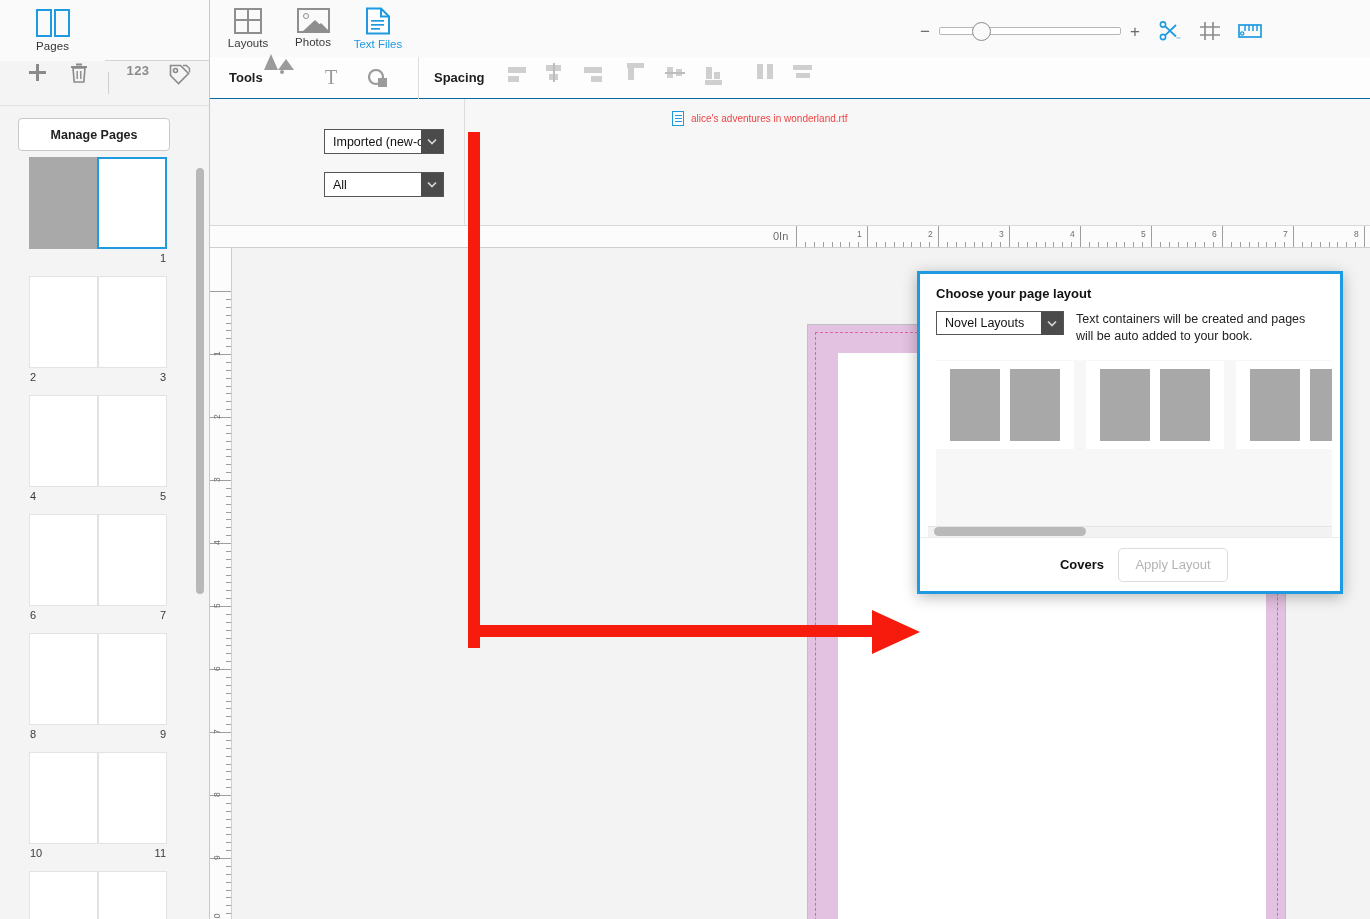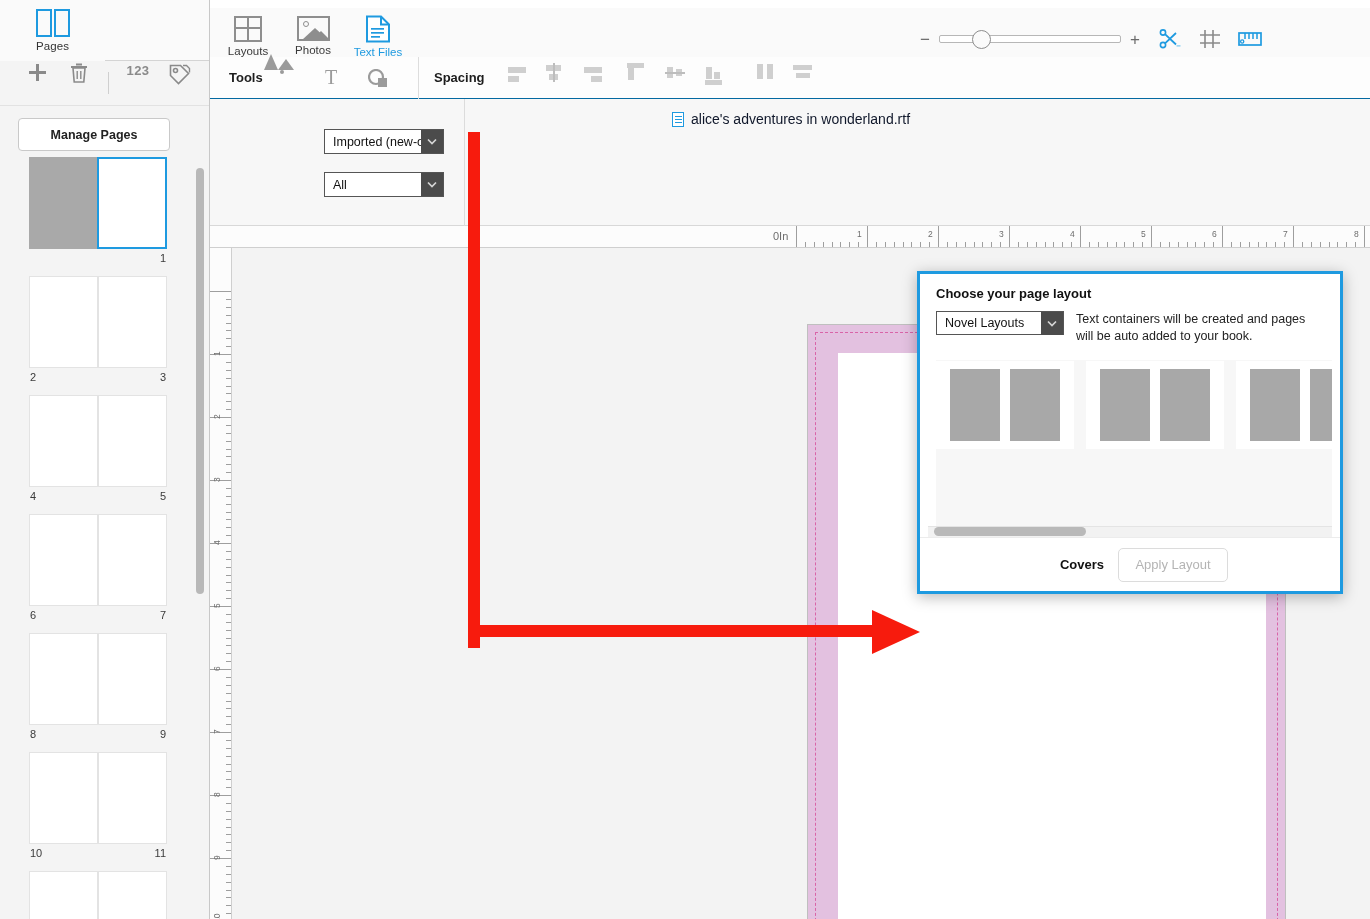--- a/index.html
+++ b/index.html
@@ -73,21 +73,21 @@
   .spread-nums span.right-only { margin-left:auto; }
   .sb-scrollbar {
     position:absolute; left: 196px; top: 168px;
     width: 8px; height: 426px; border-radius: 4px;
     background: #b8b8b8; cursor: pointer;
   }
 
   
   .top-toolbar {
     position:absolute; left:210px; top:0; width:1160px; height:66px;
-    background:#fafafa; border-bottom:1px solid #d4d4d4;margin-top:8px;
+    background:#fafafa; border-bottom:1px solid #d4d4d4;
   }
   .tt-item {
     position:absolute; top:2px; width:68px; height:52px;
     display:flex; flex-direction:column; align-items:center; justify-content:center;
     gap:3px; cursor:pointer;
   }
   .tt-label { font-size:11.5px; color:#3a3a3a; }
   .tt-label.blue { color:#1e9ae0; }
 
   .ico-layouts { width:28px; height:26px; border:2px solid #8e8e8e; position:relative; }
@@ -161,22 +161,22 @@
     border:1px solid #555; background:#fff; display:flex; align-items:center;
     font-size:12.5px; color:#111; padding-left:8px; cursor:pointer; overflow:hidden;
     white-space:nowrap;
   }
   .dd-arrow {
     position:absolute; right:0; top:0; width:22px; height:23px;
     background:#4b4b4b; display:flex; align-items:center; justify-content:center;
   }
   .rtf-right { position:absolute; left:256px; top:0; right:0; height:127px; }
   .rtf-file {
-    position:absolute; left:206px; top:12px; display:flex; align-items:flex-end; gap:7px;
-    font-size:14px; color:#0f172a; cursor:pointer;
+    position:absolute; left:206px; top:12px; display:flex; align-items:center; gap:7px;
+    font-size:10px; color:#ef4444; cursor:pointer;
   }
   .ico-rtf { width:12px; height:15px; position:relative; }
   .ico-rtf i.pg { position:absolute; inset:0; border:1.5px solid #1e9ae0; background:#fff; }
   .ico-rtf i.l1,.ico-rtf i.l2,.ico-rtf i.l3 { position:absolute; left:2.5px; width:7px; height:1.3px; background:#1e9ae0; }
   .ico-rtf i.l1 { top:4px; } .ico-rtf i.l2 { top:7px; } .ico-rtf i.l3 { top:10px; }
 
   
   .canvas-area {
     position:absolute; left:210px; top:226px; width:1160px; height:693px;
     background:#f3f3f3;

